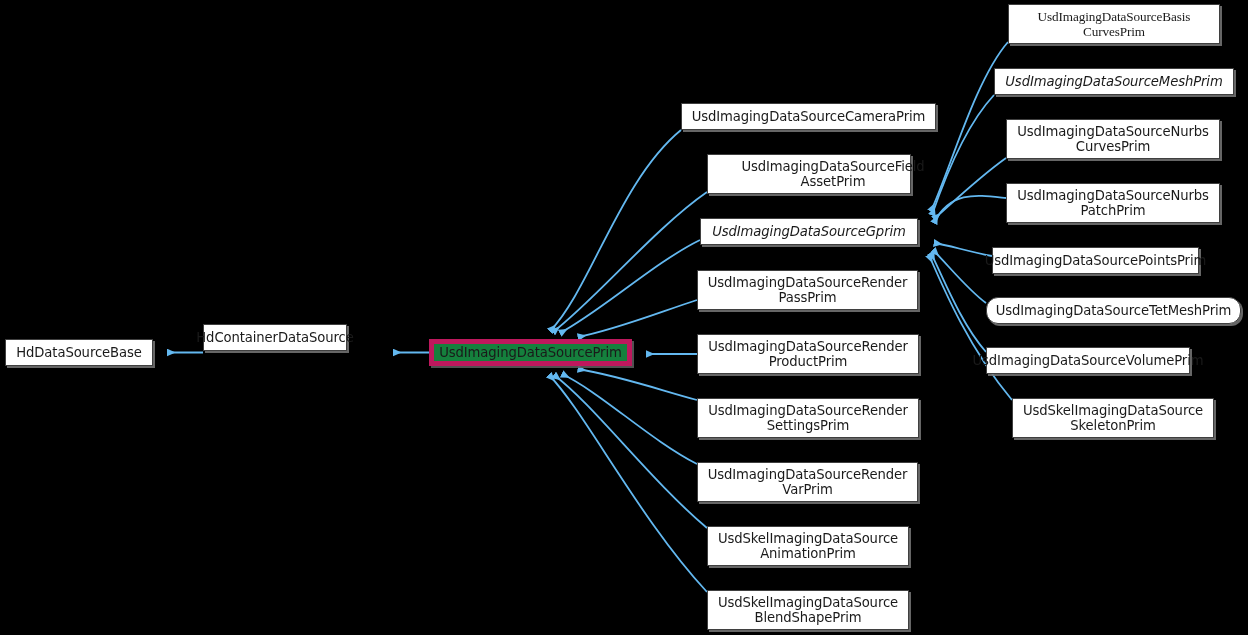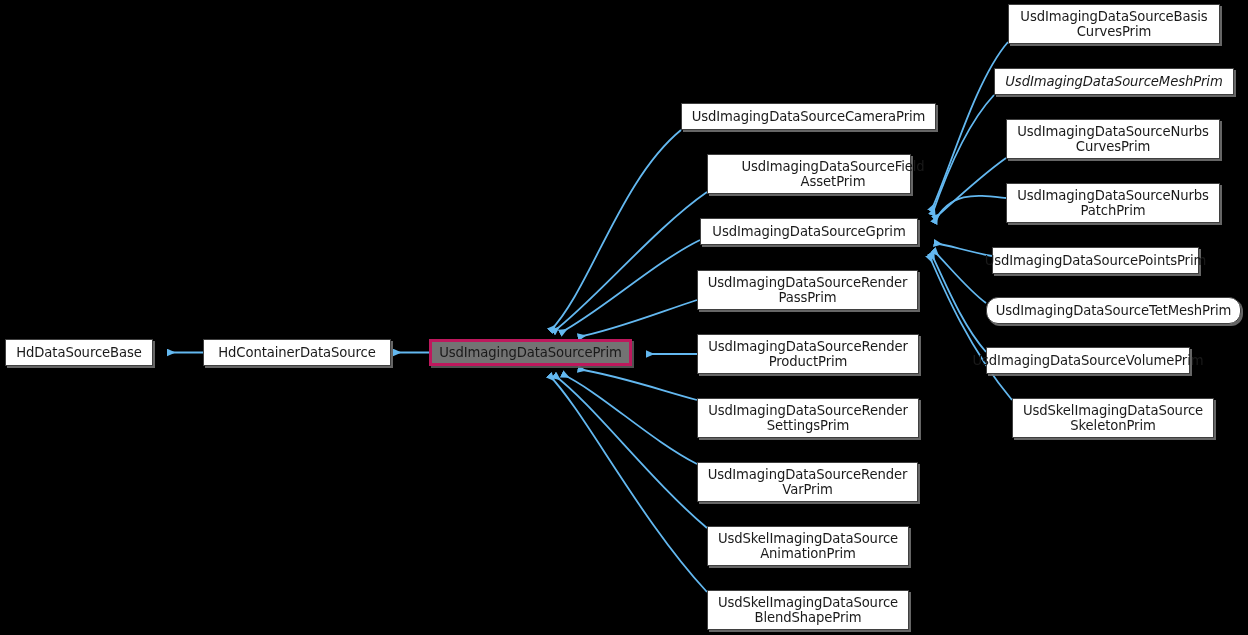--- a/index.html
+++ b/index.html
@@ -34,22 +34,22 @@
     border: 1px solid #3f3f3f;
     box-shadow: 2px 2px 0 rgba(120,120,120,0.85);
     color: #1a1a1a;
     font-size: 13.2px;
     line-height: 15px;
     letter-spacing: -0.1px;
     white-space: pre-line;
     z-index: 5;
   }
   .node.current {
-    background: #737373;
-    border: 3px solid #be185d;
+    background: #15803d;
+    border: 5px solid #be185d;
     box-shadow: 2px 2px 0 rgba(90,90,90,0.9);
     text-align: center;
   }
 </style>
 </head>
 <body>
 
 <div id="diagram">
   <svg id="edge-layer" width="1248" height="635" viewBox="0 0 1248 635" xmlns="http://www.w3.org/2000/svg">
     <defs>
@@ -74,39 +74,39 @@
         <path d="M 1006,158 C 978,178 950,205 934,219" fill="none" stroke="#63b8f0" stroke-width="1.8" marker-end="url(#arrowhead)"></path>
         <path d="M 1006,198 C 978,195 950,190 934,223" fill="none" stroke="#63b8f0" stroke-width="1.8" marker-end="url(#arrowhead)"></path>
         <path d="M 992,256 C 970,252 948,245 934,243" fill="none" stroke="#63b8f0" stroke-width="1.8" marker-end="url(#arrowhead)"></path>
         <path d="M 986,303 C 968,290 948,265 933,250" fill="none" stroke="#63b8f0" stroke-width="1.8" marker-end="url(#arrowhead)"></path>
         <path d="M 986,352 C 962,325 944,280 931,253" fill="none" stroke="#63b8f0" stroke-width="1.8" marker-end="url(#arrowhead)"></path>
         <path d="M 1012,400 C 970,350 944,290 929,255" fill="none" stroke="#63b8f0" stroke-width="1.8" marker-end="url(#arrowhead)"></path>
       </g>
   </svg>
   <div id="nodes-group">
       <div class="node" style="left: 5px; top: 339px; width: 148px; height: 27px; text-align: right;"><span>HdDataSourceBase</span></div>
-      <div class="node" style="left: 203px; top: 339px; width: 188px; height: 27px;"><span>HdContainerDataSource</span></div>
+      <div class="node" style="left: 203px; top: 324px; width: 144px; height: 27px;"><span>HdContainerDataSource</span></div>
       <div class="node current" style="left: 429px; top: 339px; width: 203px; height: 27px;"><span>UsdImagingDataSourcePrim</span></div>
       <div class="node" style="left: 681px; top: 103px; width: 255px; height: 27px;"><span>UsdImagingDataSourceCameraPrim</span></div>
       <div class="node" style="left: 707px; top: 154px; width: 204px; height: 40px; padding-left: 48px;"><span>UsdImagingDataSourceField
 AssetPrim</span></div>
-      <div class="node" style="left: 700px; top: 218px; width: 218px; height: 27px;"><span>UsdImagingDataSourceGprim</span></div>
+      <div class="node" style="left: 700px; top: 218px; width: 218px; height: 27px; font-style: italic;"><span>UsdImagingDataSourceGprim</span></div>
       <div class="node" style="left: 697px; top: 270px; width: 221px; height: 40px;"><span>UsdImagingDataSourceRender
 PassPrim</span></div>
       <div class="node" style="left: 697px; top: 334px; width: 222px; height: 40px;"><span>UsdImagingDataSourceRender
 ProductPrim</span></div>
       <div class="node" style="left: 697px; top: 398px; width: 222px; height: 40px;"><span>UsdImagingDataSourceRender
 SettingsPrim</span></div>
       <div class="node" style="left: 697px; top: 462px; width: 221px; height: 40px;"><span>UsdImagingDataSourceRender
 VarPrim</span></div>
       <div class="node" style="left: 707px; top: 526px; width: 202px; height: 40px;"><span>UsdSkelImagingDataSource
 AnimationPrim</span></div>
       <div class="node" style="left: 707px; top: 590px; width: 202px; height: 40px;"><span>UsdSkelImagingDataSource
 BlendShapePrim</span></div>
-      <div class="node" style="left: 1008px; top: 4px; width: 212px; height: 40px;"><span>UsdImagingDataSourceBasis
+      <div class="node" style="left: 1008px; top: 4px; width: 212px; height: 40px; font-family: Liberation Serif, serif;"><span>UsdImagingDataSourceBasis
 CurvesPrim</span></div>
       <div class="node" style="left: 994px; top: 68px; width: 240px; height: 27px; font-style: italic;"><span>UsdImagingDataSourceMeshPrim</span></div>
       <div class="node" style="left: 1006px; top: 119px; width: 214px; height: 40px;"><span>UsdImagingDataSourceNurbs
 CurvesPrim</span></div>
       <div class="node" style="left: 1006px; top: 183px; width: 214px; height: 40px;"><span>UsdImagingDataSourceNurbs
 PatchPrim</span></div>
       <div class="node" style="left: 992px; top: 247px; width: 207px; height: 27px;"><span>UsdImagingDataSourcePointsPrim</span></div>
       <div class="node" style="left: 986px; top: 297px; width: 255px; height: 27px; border-radius: 12px;"><span>UsdImagingDataSourceTetMeshPrim</span></div>
       <div class="node" style="left: 986px; top: 347px; width: 204px; height: 27px;"><span>UsdImagingDataSourceVolumePrim</span></div>
       <div class="node" style="left: 1012px; top: 398px; width: 202px; height: 40px;"><span>UsdSkelImagingDataSource

